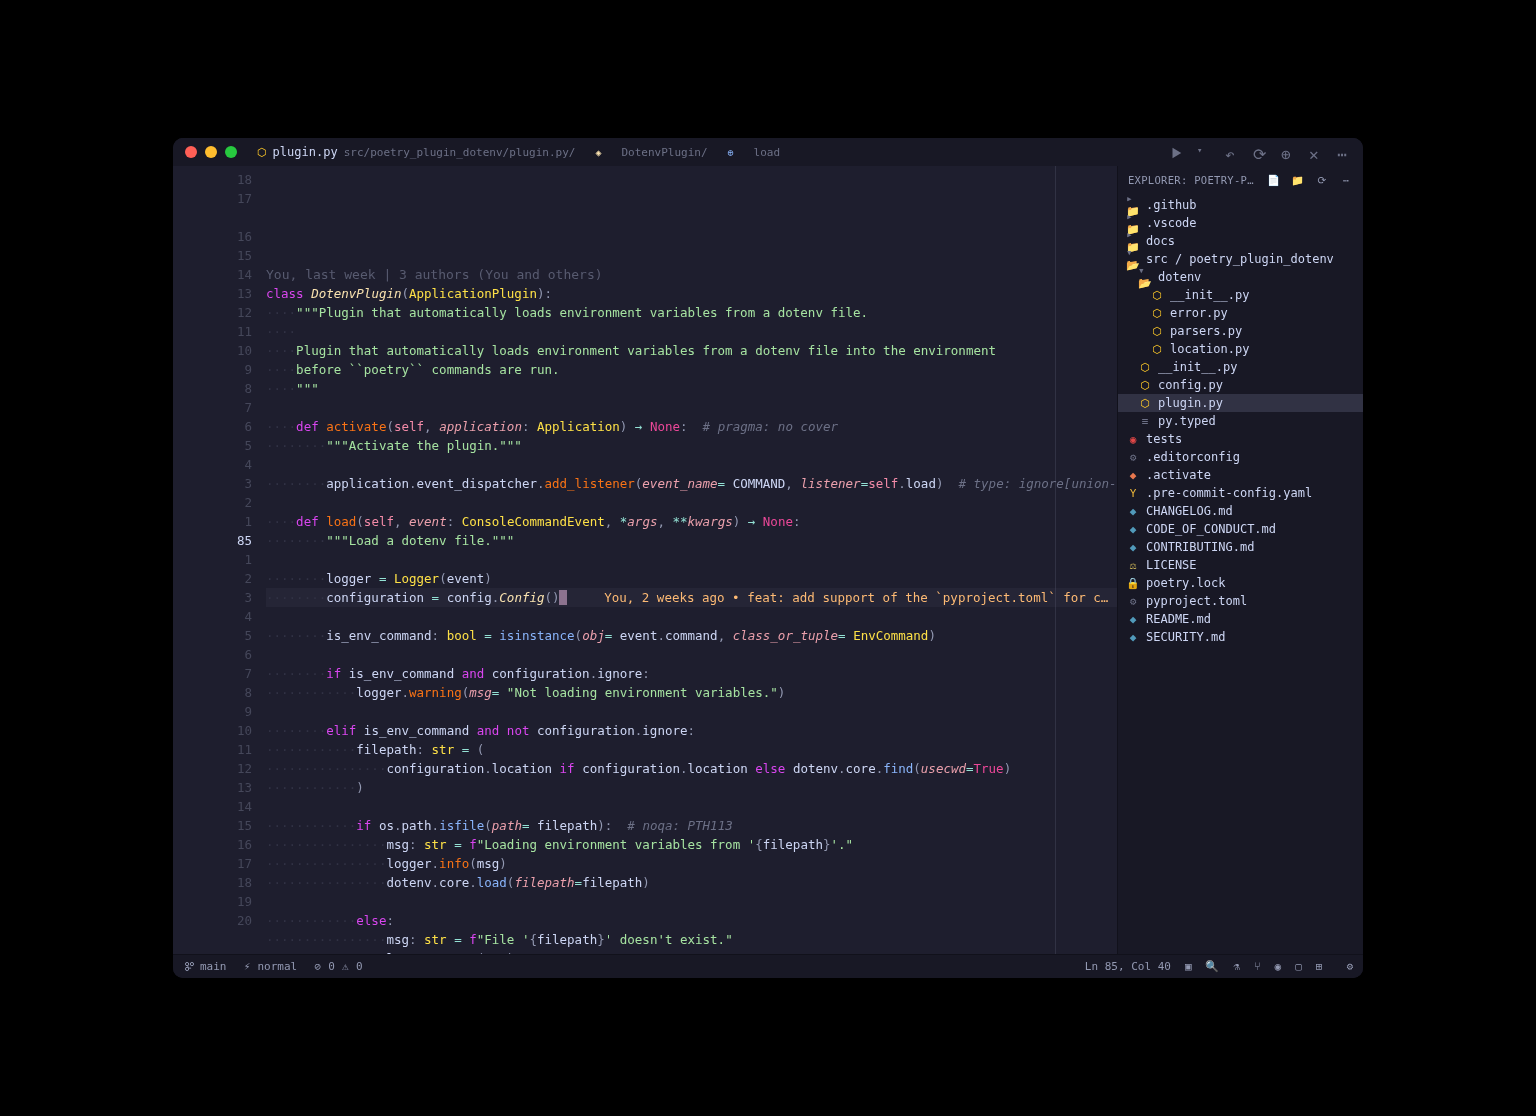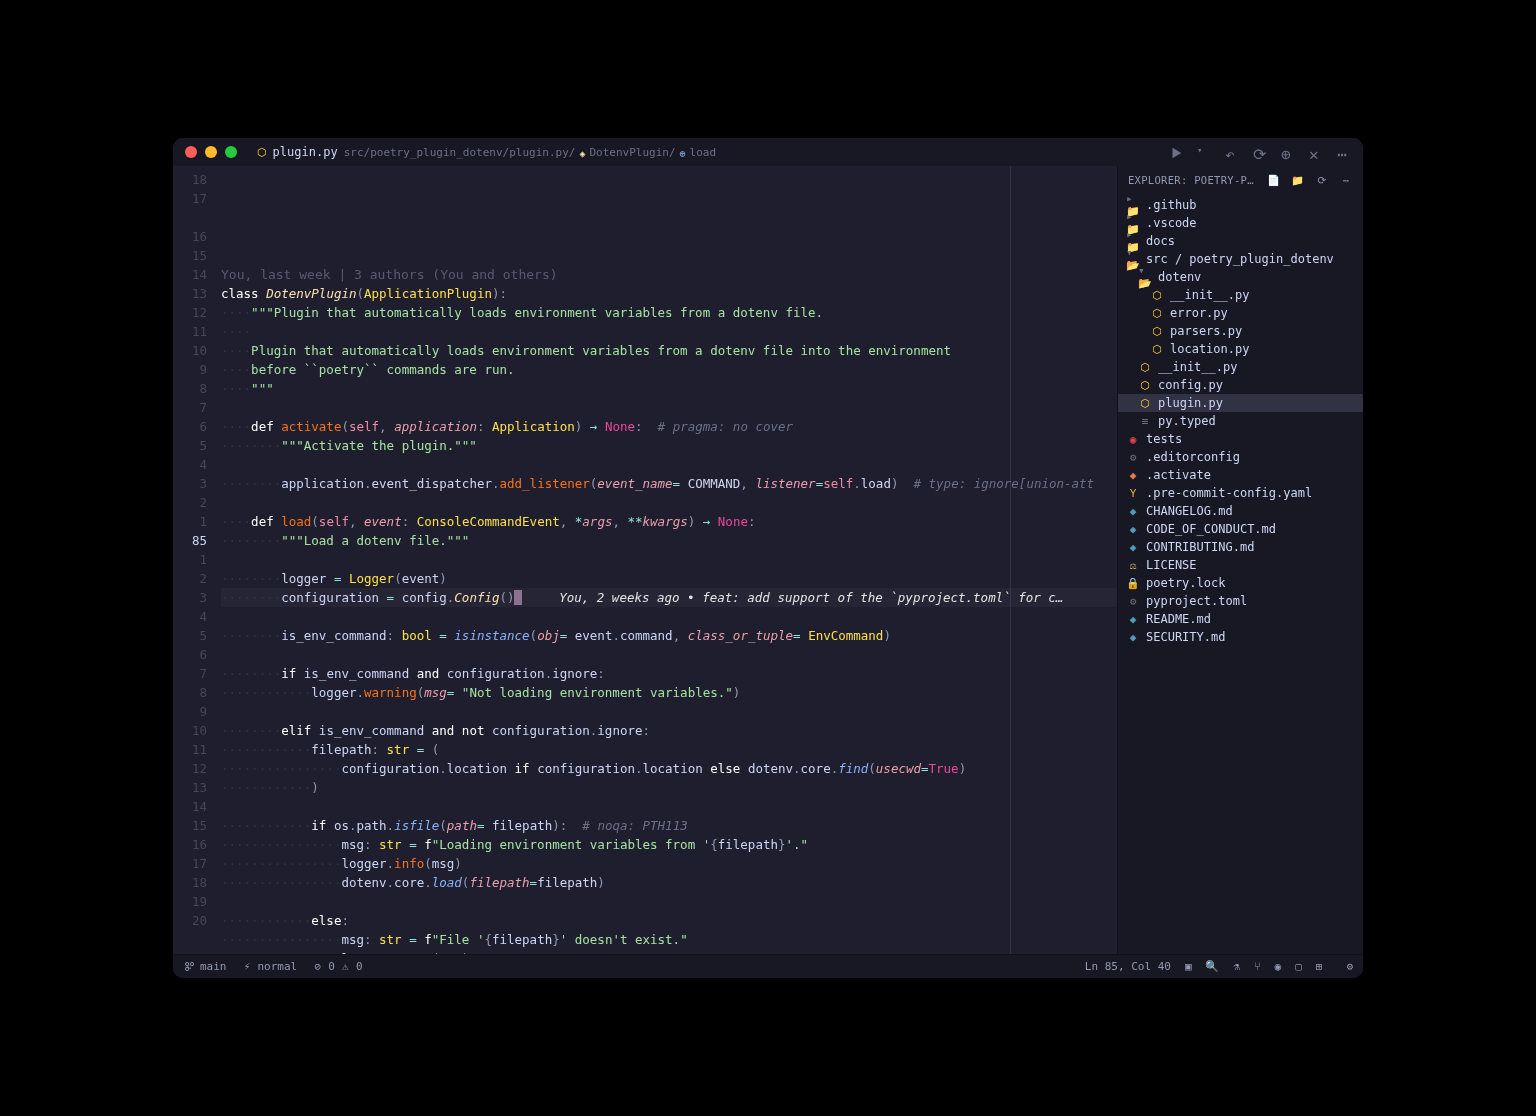--- a/index.html
+++ b/index.html
@@ -4,49 +4,49 @@
 <style>
 * { margin:0; padding:0; box-sizing:border-box; }
 body { background:#000; font-family:'SF Mono','Monaco','Consolas',monospace; display:flex; align-items:center; justify-content:center; height:1116px; width:1536px; }
 .window { width:1190px; height:840px; background:#1e1e2e; border-radius:10px; overflow:hidden; display:flex; flex-direction:column; box-shadow:0 20px 60px rgba(0,0,0,.5); }
 .titlebar { height:28px; display:flex; align-items:center; padding:0 12px; background:#181825; gap:8px; position:relative; }
 .traffic { display:flex; gap:8px; }
 .dot { width:12px; height:12px; border-radius:50%; }
 .dot.r{background:#ff5f56}.dot.y{background:#ffbd2e}.dot.g{background:#27c93f}
 .tab-area { display:flex; align-items:center; margin-left:12px; font-size:12px; color:#cdd6f4; gap:6px; }
 .tab-icon{color:#ffca28;font-size:11px}
-.crumb { color:#6c7086; font-size:11px; display:flex; align-items:flex-end; gap:4px; }
+.crumb { color:#6c7086; font-size:11px; display:flex; align-items:center; gap:20px; }
 .crumb .sym{color:#f9e2af;font-size:10px}
 .crumb .meth{color:#89b4fa;font-size:10px}
 .titlebar-actions{position:absolute; right:12px; display:flex; gap:14px; align-items:center;}
 .titlebar-actions svg,.titlebar-actions span{width:14px;height:14px;color:#6c7086;cursor:pointer}
-.body { flex:1; display:flex; overflow:hidden; }
+.body { flex:1; display:flex; overflow:hidden;padding-left:45px; }
 .editor { flex:1; display:flex; overflow:hidden; position:relative; background:#1e1e2e; }
 .gutter { width:48px; text-align:right; padding-right:14px; color:#45475a; font-size:12.5px; line-height:19px; padding-top:4px; user-select:none; }
 .gutter .ln{height:19px}
 .gutter .cur{color:#cdd6f4}
 .code { flex:1; font-size:12.5px; line-height:19px; color:#cdd6f4; padding-top:4px; white-space:pre; overflow:hidden; position:relative; }
 .code .row{height:19px; position:relative}
 .code .hl{background:rgba(88,91,112,.12)}
 .ruler{position:absolute;top:0;bottom:0;left:789px;width:1px;background:#313244;pointer-events:none}
 .ws{color:#313244}
-.kw{color:#ffffff}
+.kw{color:#d946ef}
 .cls{color:#f9e2af;font-style:italic}
 .fn{color:#f97316}
-.fni{color:#89b4fa;font-style:italic}
+.fni{color:#89b4fa;}
 .self{color:#f38ba8}
 .param{color:#eba0ac;font-style:italic}
 .type{color:#fde047}
 .str{color:#a6e3a1}
 .op{color:#94e2d5}
 .punc{color:#9399b2}
 .cmnt{color:#6c7086;font-style:italic}
 .const{color:#ec4899}
 .prop{color:#cdd6f4}
-.blame{color:#e5e5e5;font-style:italic}
+.blame{color:#fdba74;}
 .lens{color:#585b70;font-size:13px;font-style:normal}
 .cursor-box{display:inline-block;width:8px;height:15px;background:rgba(245,194,231,.5);vertical-align:text-bottom;margin-left:-1px}
 .sidebar { width:246px; background:#181825; border-left:1px solid #11111b; display:flex; flex-direction:column; font-size:12px; }
 .sb-header { height:28px; display:flex; align-items:center; padding:0 10px; color:#9399b2; font-size:10.5px; letter-spacing:.3px; gap:8px; }
 .sb-header .ttl{flex:1;overflow:hidden;text-overflow:ellipsis;white-space:nowrap}
 .sb-actions{display:flex;gap:10px}
 .sb-actions span{width:14px;height:14px;cursor:pointer;display:flex;align-items:center;justify-content:center}
 .tree { flex:1; overflow:auto; padding:2px 0; }
 .tree-row { height:18px; display:flex; align-items:center; padding-left:8px; color:#cdd6f4; cursor:pointer; gap:6px; font-size:12px; }
 .tree-row.sel{background:#313244}

